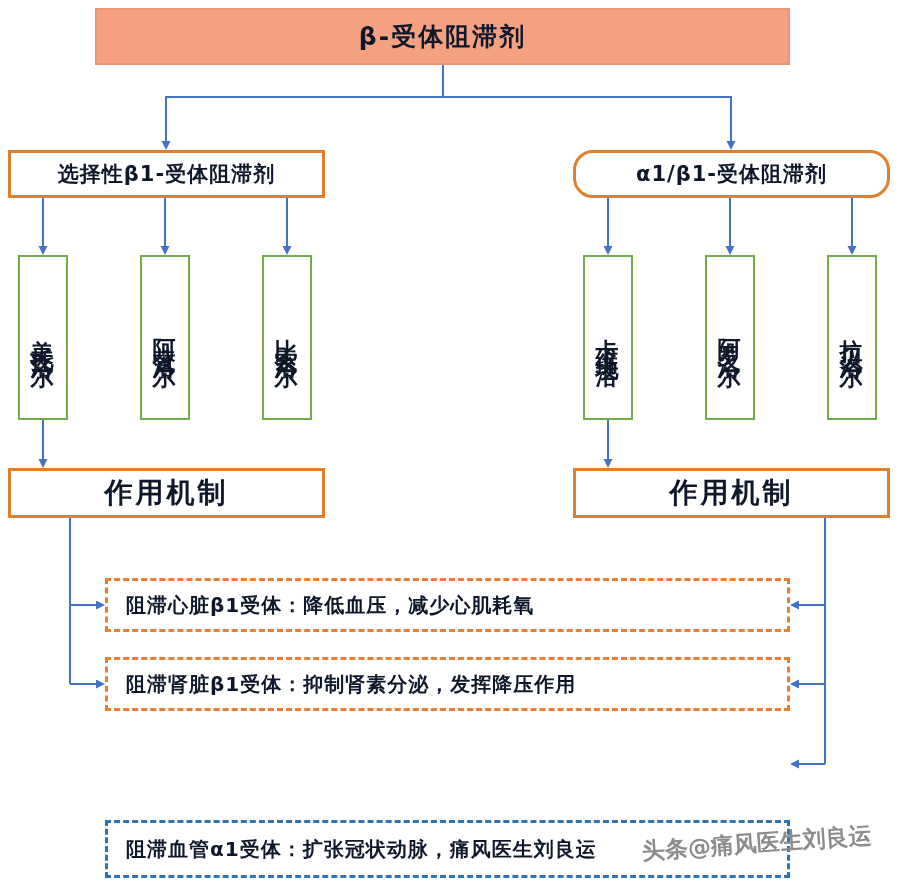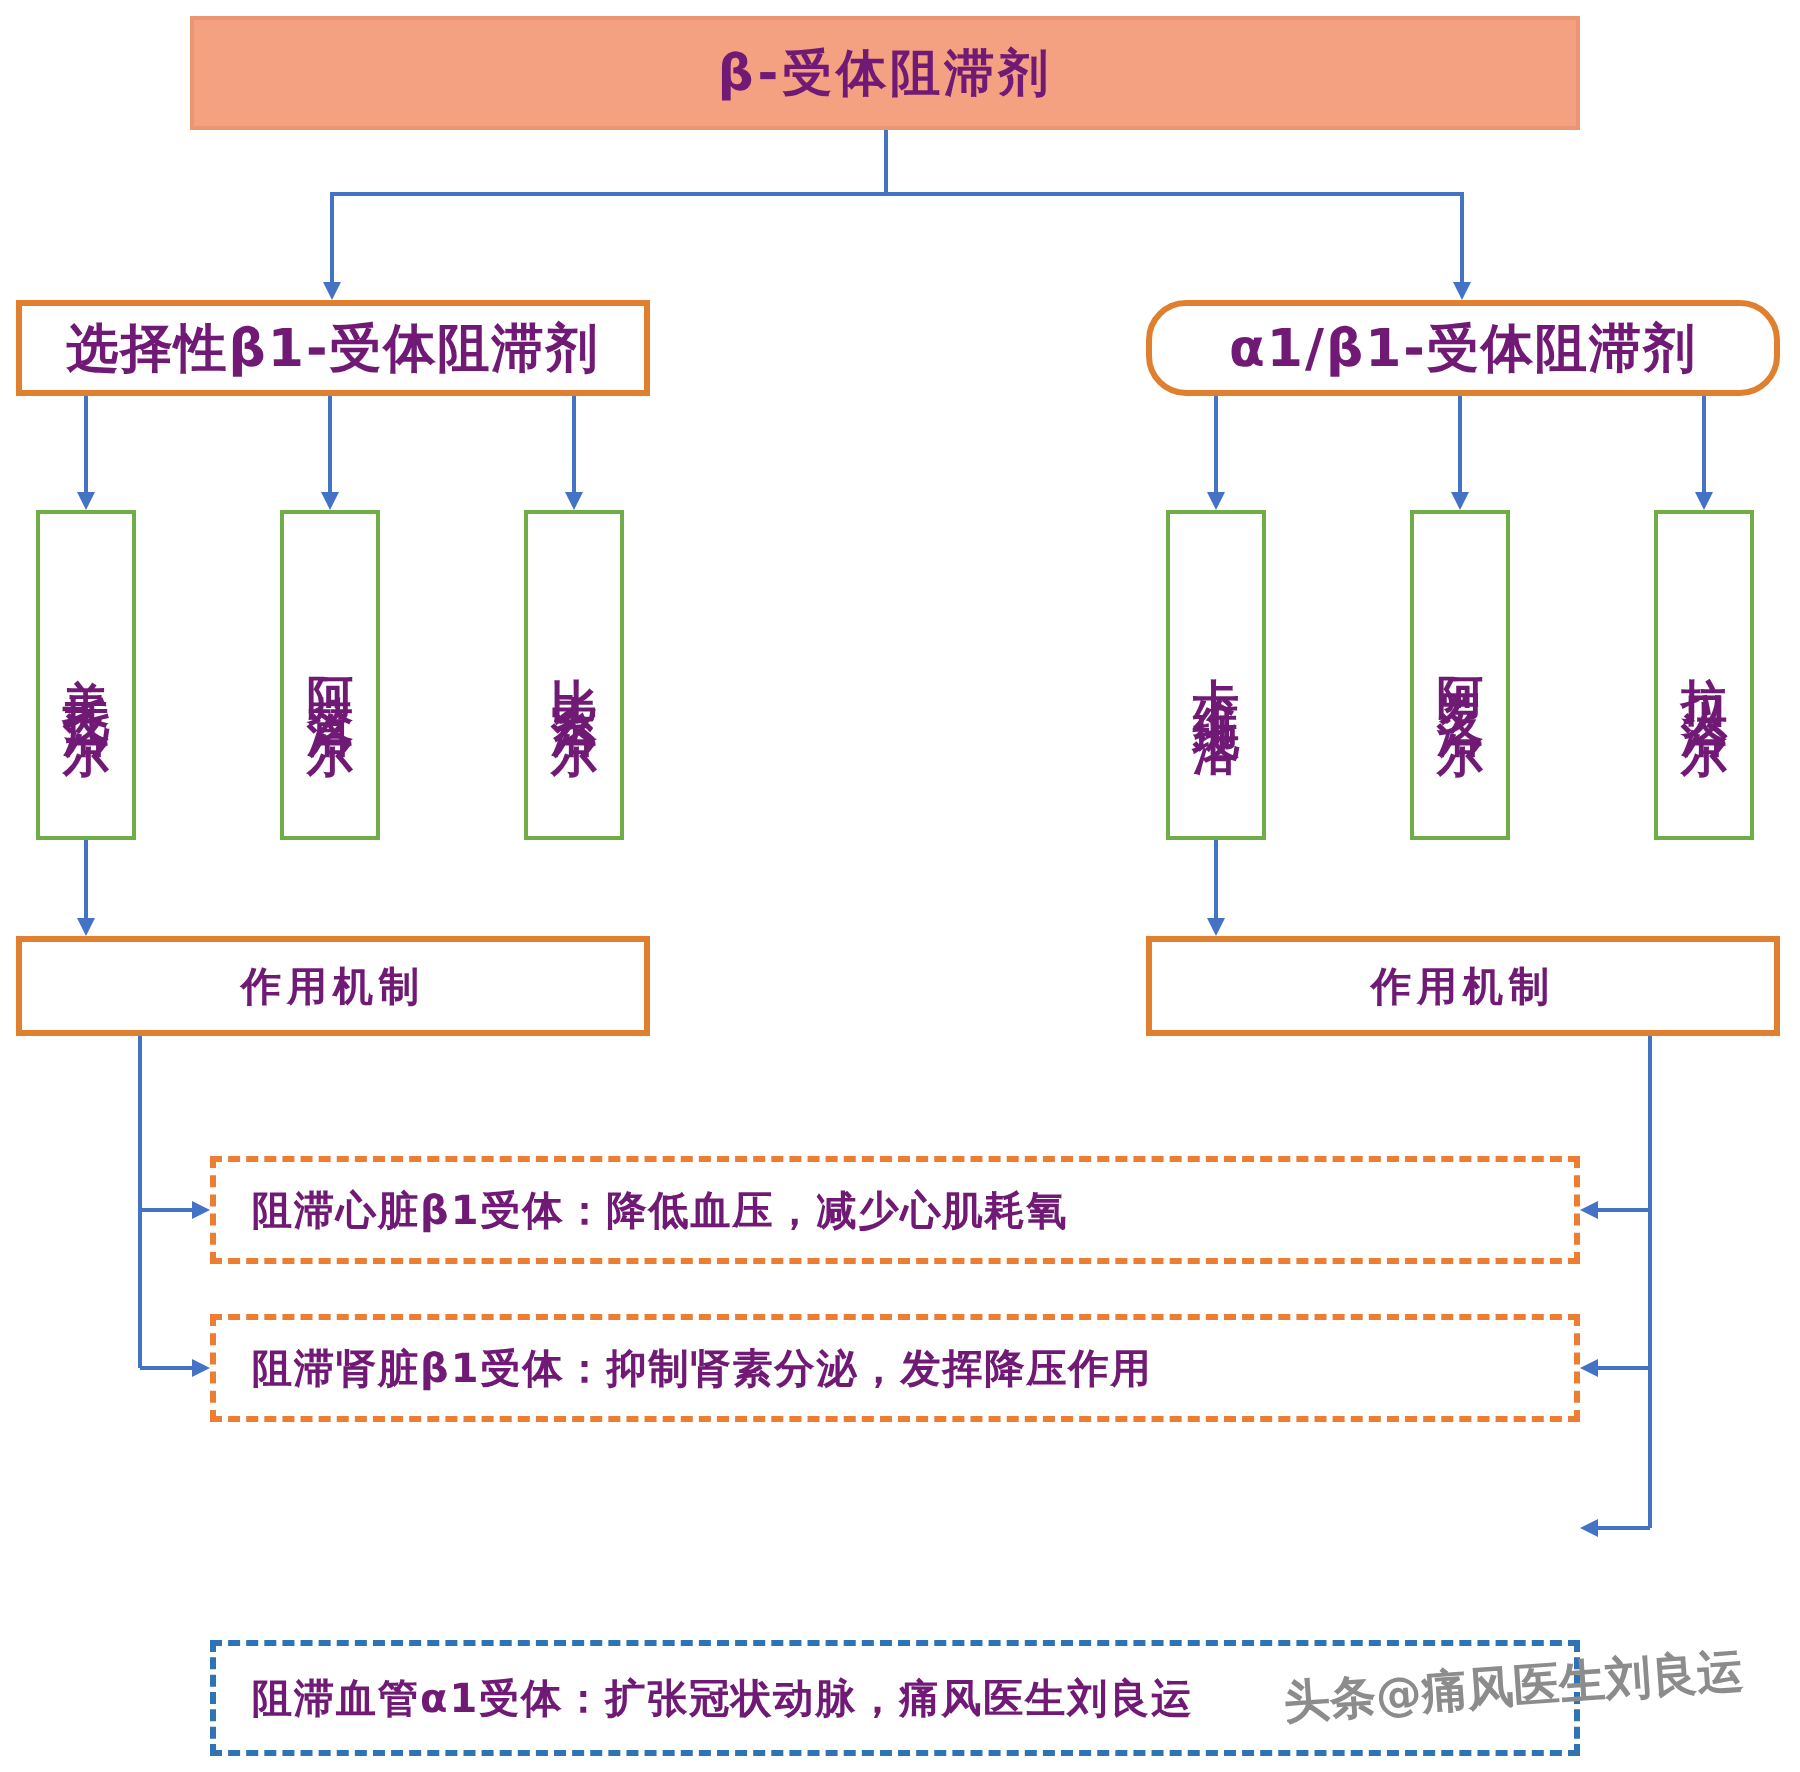--- a/index.html
+++ b/index.html
@@ -12,45 +12,45 @@
     background: #ffffff;
     overflow: hidden;
   }
   .connectors { position: absolute; left: 0; top: 0; }
   .node {
     position: absolute;
     display: flex;
     align-items: center;
     justify-content: center;
     background: #ffffff;
-    color: #701a75;
+    color: #0f172a;
     font-weight: bold;
     text-align: center;
   }
   .root {
     background: #f4a181;
     border: 2px solid #ec9573;
     font-size: 25px;
     letter-spacing: 2px;
   }
   .lvl2 {
     border: 3px solid #e0802f;
-    font-size: 26px;
+    font-size: 21px;
     letter-spacing: 1px;
   }
   .drug {
     border: 2px solid #70ad47;
     writing-mode: vertical-rl;
     text-orientation: upright;
     font-size: 23px;
     letter-spacing: 9px;
   }
   .mech {
     border: 3px solid #e0802f;
-    font-size: 20px;
+    font-size: 28px;
     letter-spacing: 3px;
   }
   .dashed {
     border: 3px dashed #ed7d31;
     font-size: 20px;
     letter-spacing: 1px;
     justify-content: flex-start;
     padding-left: 18px;
     text-align: left;
     white-space: nowrap;

